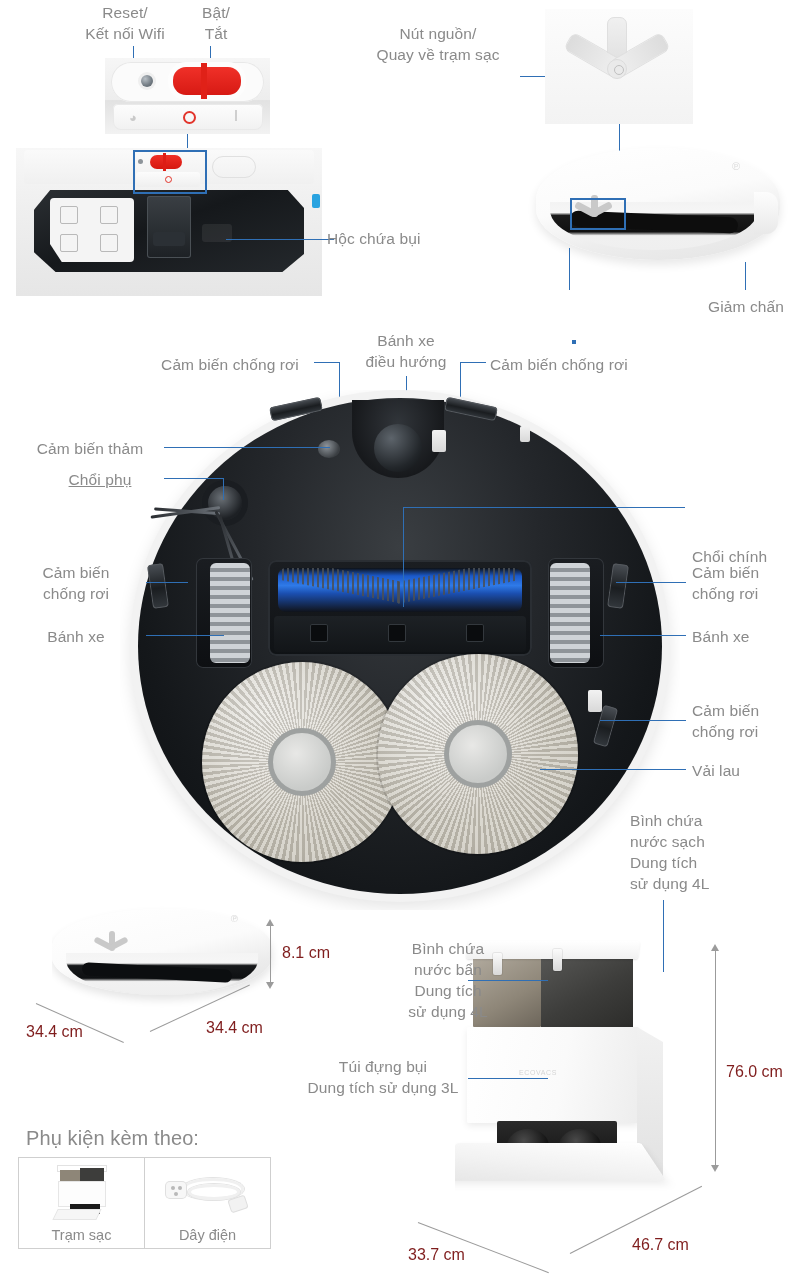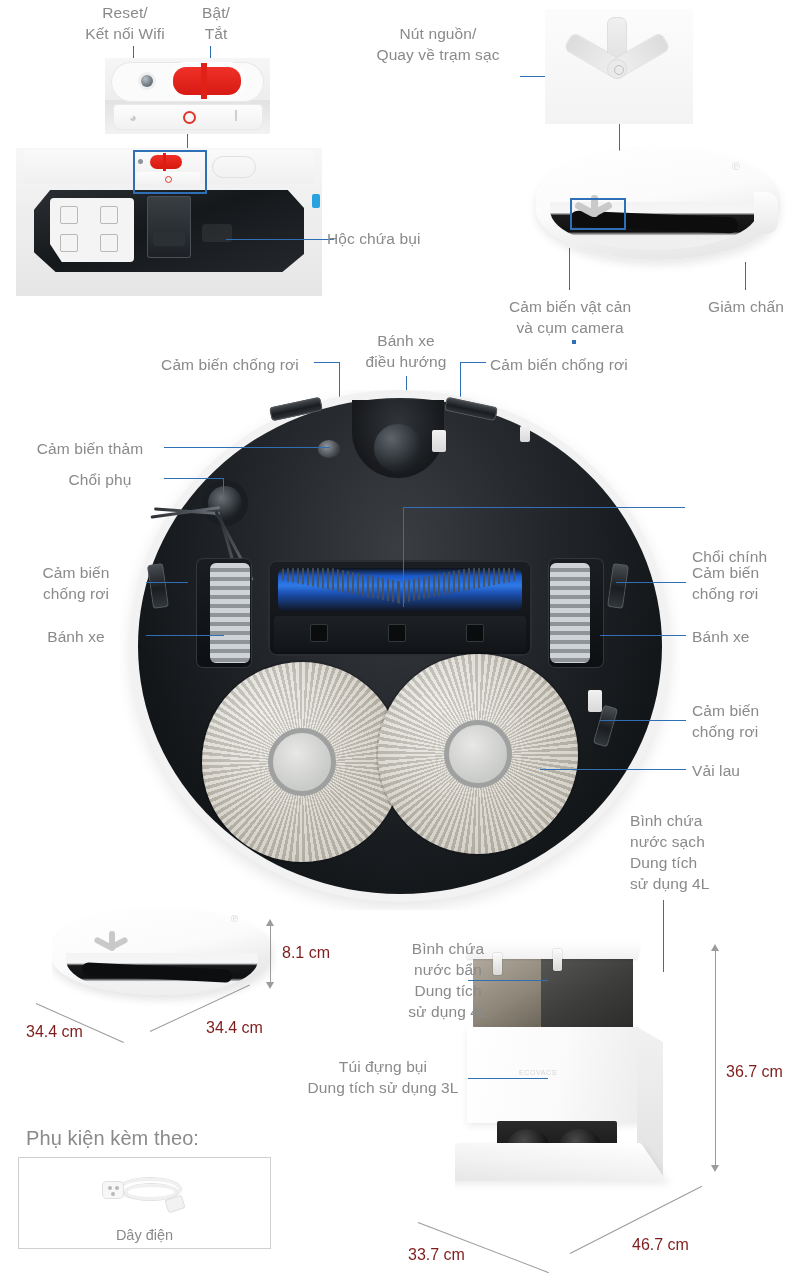--- a/index.html
+++ b/index.html
@@ -568,22 +568,20 @@
       <span class="a" style="left:20px;top:17px;width:7px;height:22px;transform:rotate(118deg);transform-origin:50% 8%;"></span>
       <span class="a" style="left:20px;top:17px;width:7px;height:22px;transform:rotate(-118deg);transform-origin:50% 8%;"></span>
     </div>
     <div class="logo">℗</div>
   </div>
   <div class="isobox" style="left:572px; top:340px; width:0; height:0;"></div>
   <div class="isobox" style="left:570px; top:198px; width:56px; height:32px;"></div>
 
   <div class="ln lnv" style="left:569px; top:248px; height:42px;"></div>
   <div class="ln lnv" style="left:745px; top:262px; height:28px;"></div>
-  <div class="lbl ctr" style="left:500px; top:296px; width:140px;">Cảm biến vật cản
-và cụm camera</div>
   <div class="lbl ctr" style="left:694px; top:296px; width:104px;">Giảm chấn</div>
 
   <div class="lbl ctr" style="left:352px; top:330px; width:108px;">Bánh xe
 điều hướng</div>
   <div class="ln lnv" style="left:406px; top:376px; height:74px;"></div>
 
   <div class="lbl rt" style="left:150px; top:354px; width:160px;">Cảm biến chống rơi</div>
   <div class="ln lnh" style="left:314px; top:362px; width:26px;"></div>
   <div class="ln lnv" style="left:339px; top:362px; height:52px;"></div>
 
@@ -640,21 +638,21 @@
         <span class="hubc"></span>
       </div>
     <div class="mop m2">
         <span class="hubc"></span>
       </div>
   </div>
 
   <div class="lbl rt" style="left:20px; top:438px; width:140px;">Cảm biến thảm</div>
   <div class="ln lnh" style="left:164px; top:447px; width:166px;"></div>
 
-  <div class="lbl rt" style="left:40px; top:469px; width:120px;">Chổi phụ</div>
+  <div class="lbl rt" style="left:40px; top:469px; width:120px;text-decoration:underline;">Chổi phụ</div>
   <div class="ln lnh" style="left:164px; top:478px; width:60px;"></div>
   <div class="ln lnv" style="left:223px; top:478px; height:22px;"></div>
 
   <div class="lbl rt" style="left:10px; top:562px; width:132px;">Cảm biến
 chống rơi</div>
   <div class="ln lnh" style="left:146px; top:582px; width:42px;"></div>
 
   <div class="lbl rt" style="left:10px; top:626px; width:132px;">Bánh xe</div>
   <div class="ln lnh" style="left:146px; top:635px; width:78px;"></div>
 
@@ -729,31 +727,44 @@
 sử dụng 4L</div>
   <div class="ln lnh" style="left:468px; top:980px; width:80px;"></div>
 
   <div class="lbl rt" style="left:268px; top:1056px; width:230px;">Túi đựng bụi
 Dung tích sử dụng 3L</div>
   <div class="ln lnh" style="left:468px; top:1078px; width:80px;"></div>
 
   <div class="arrow v" style="left:715px; top:948px; height:222px;"></div>
   <div class="ahead" style="left:711px; top:944px; border-left:4px solid transparent; border-right:4px solid transparent; border-bottom:7px solid #9b9b9b;"></div>
   <div class="ahead" style="left:711px; top:1165px; border-left:4px solid transparent; border-right:4px solid transparent; border-top:7px solid #9b9b9b;"></div>
-  <div class="dim" style="left:726px; top:1062px;">36.7 cm</div>
+  <div class="dim" style="left:726px; top:1062px;">76.0 cm</div>
 
   <div class="arrow" style="left:418px; top:1222px; width:140px; height:1px; transform:rotate(21deg); transform-origin:0 50%;"></div>
   <div class="dim" style="left:408px; top:1245px;">33.7 cm</div>
 
   <div class="arrow" style="left:570px; top:1253px; width:148px; height:1px; transform:rotate(-27deg); transform-origin:0 50%;"></div>
   <div class="dim" style="left:632px; top:1235px;">46.7 cm</div>
 
   <div class="lbl lf" id="acc-title" style="font-size:20px;">Phụ kiện kèm theo:</div>
 
   <div id="acc-box">
+    <div class="cell">
+      <div class="thumb">
+        <div class="mdock">
+          <span class="mlid"></span>
+            <span class="mt1"></span>
+            <span class="mt2"></span>
+          <span class="mb"></span>
+            <span class="mcav"></span>
+            <span class="mramp"></span>
+        </div>
+      </div>
+      <div class="cap">Trạm sạc</div>
+    </div>
     <div class="cell">
       <div class="thumb">
         <div class="mcable">
           <span class="loop" style="left:18px; top:2px; width:62px; height:22px;"></span>
           <span class="loop" style="left:24px; top:8px; width:52px; height:16px;"></span>
           <span class="plug">
               <i style="left:5px;top:4px;"></i>
               <i style="left:12px;top:4px;"></i>
               <i style="left:8px;top:10px;"></i>
             </span>

